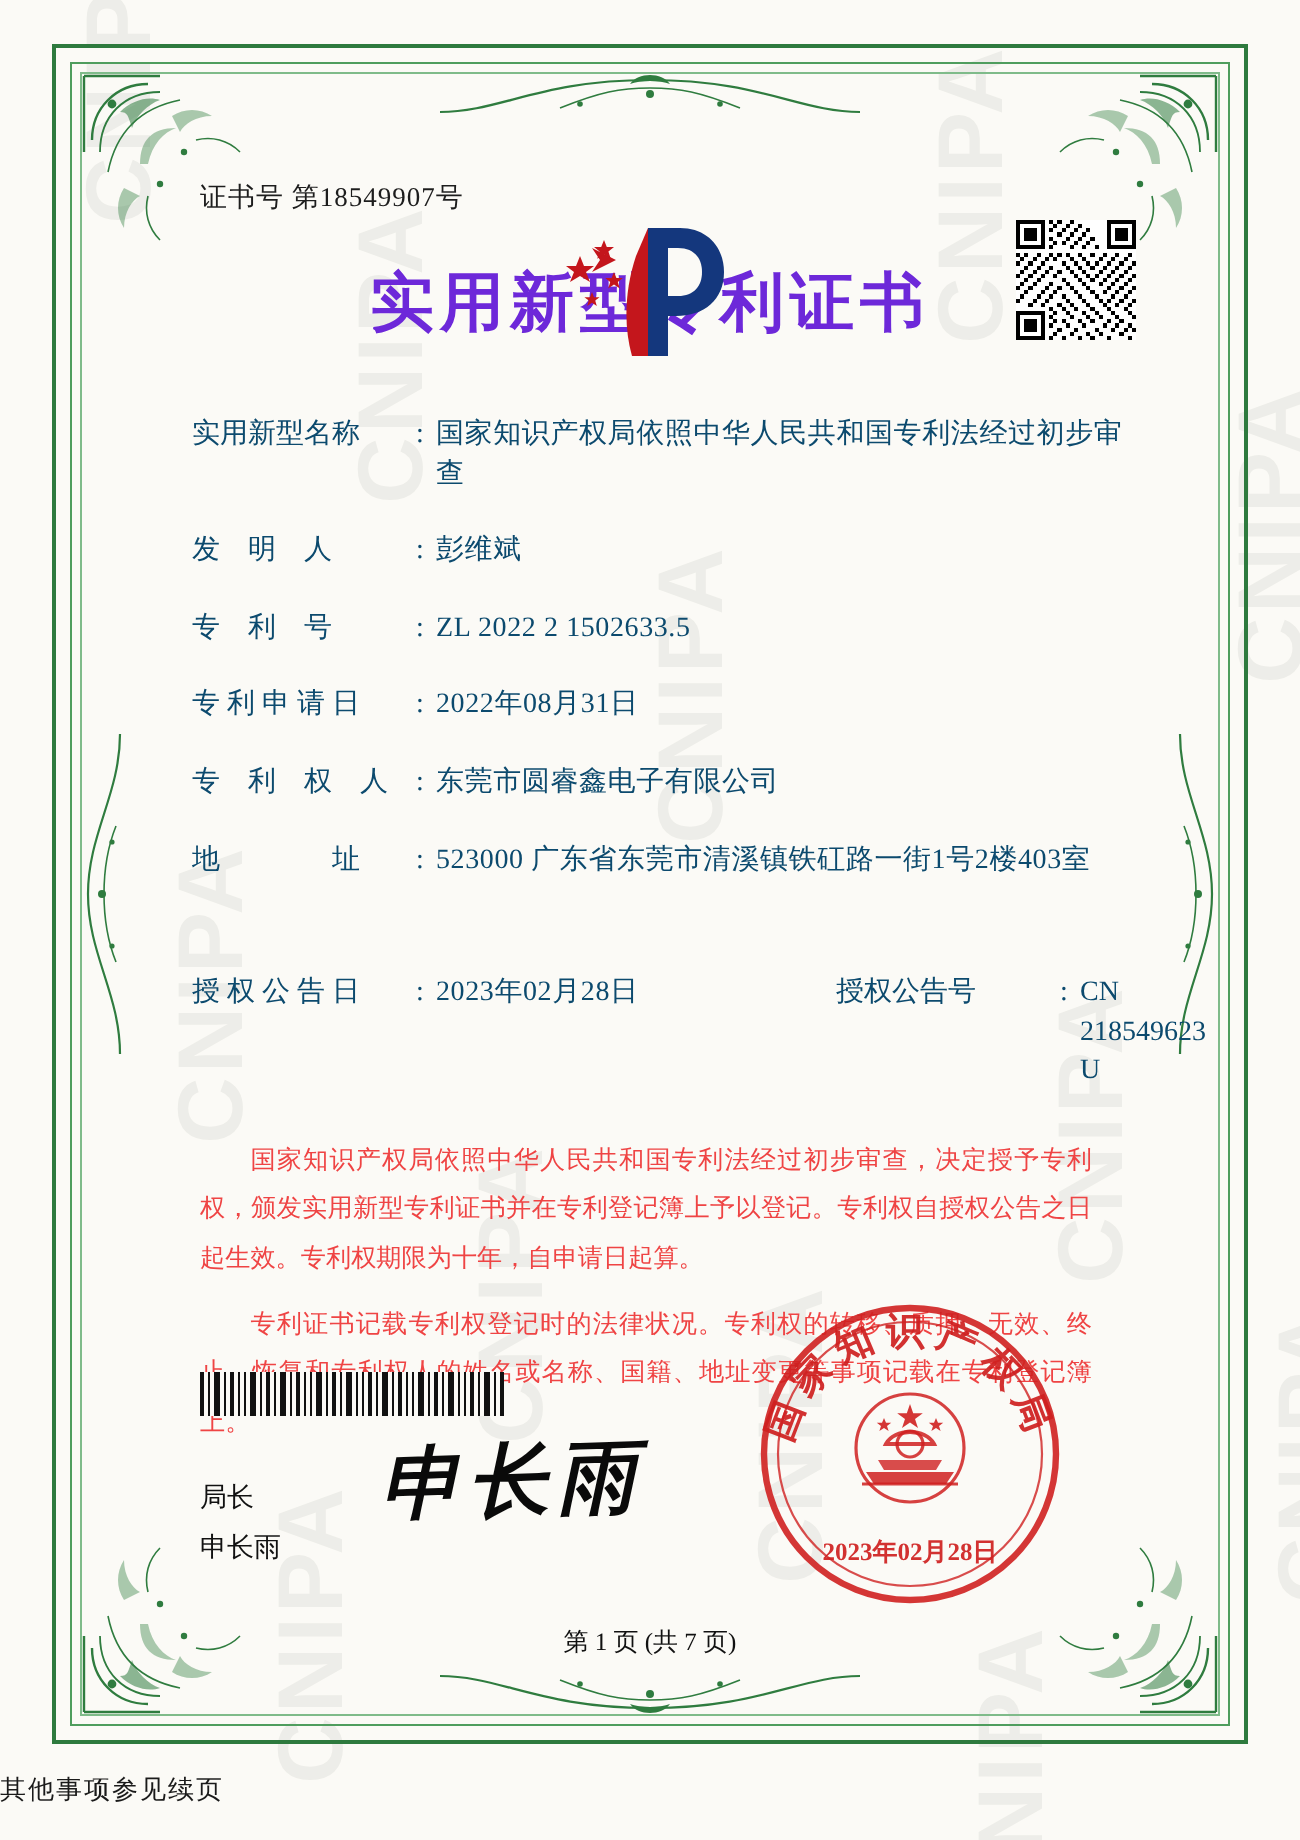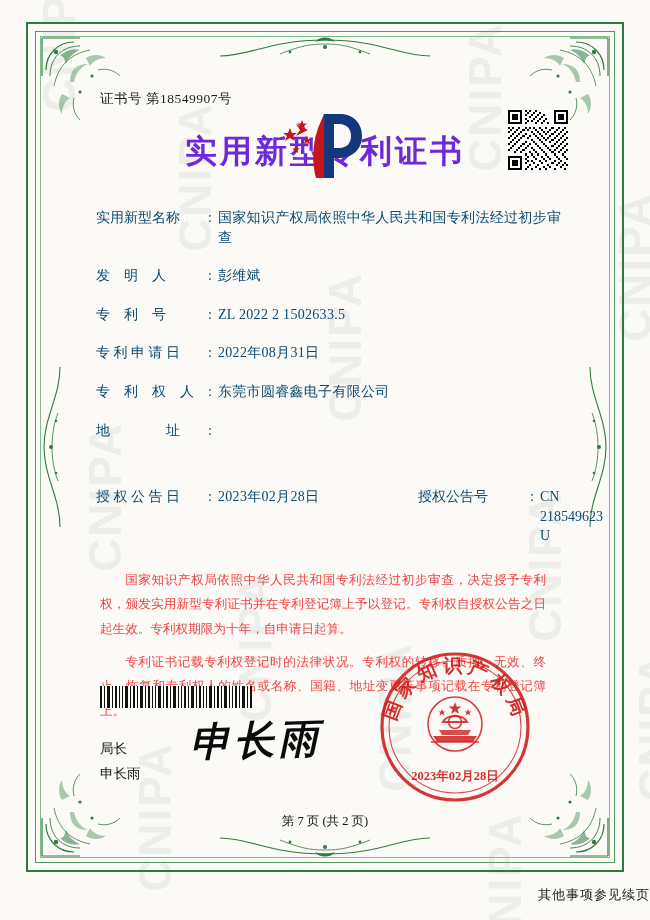--- a/index.html
+++ b/index.html
@@ -244,21 +244,21 @@
     text-align: center;
     font-size: 12.5px;
     color: #111;
   }
 
   .footer-note {
     position: absolute;
     left: 0;
     right: 0;
     bottom: 16px;
-    text-align: right;
+    text-align: left;
     font-size: 13px;
     letter-spacing: 1px;
     color: #1a1a1a;
     z-index: 3;
   }
 </style>
 </head>
 <body>
 
 <div class="watermarks">
@@ -646,20 +646,21 @@
         <span class="f-value">2022年08月31日</span>
       </div>
       <div class="field-row">
         <span class="f-label">专　利　权　人</span>
         <span class="f-colon">:</span>
         <span class="f-value">东莞市圆睿鑫电子有限公司</span>
       </div>
       <div class="field-row">
         <span class="f-label">地　　　　址</span>
         <span class="f-colon">:</span>
+        <span class="f-value">523000 广东省东莞市清溪镇铁矼路一街1号2楼403室</span>
       </div>
       <div class="field-row two-col">
         <span class="f-label">授 权 公 告 日</span>
         <span class="f-colon">:</span>
         <span class="f-value">2023年02月28日</span>
         <span class="f-label2">授权公告号</span>
         <span class="f-colon">:</span>
         <span class="f-value2">CN 218549623 U</span>
       </div>
     </div>
@@ -744,17 +745,17 @@
           <polygon points="0,-22 1.6,-17.4 6.4,-17.4 2.5,-14.5 4,-10 0,-12.8 -4,-10 -2.5,-14.5 -6.4,-17.4 -1.6,-17.4" fill="#cf2020" opacity="0.9"></polygon>
           <polygon points="-13,-15 -12,-12.6 -9.4,-12.6 -11.5,-11 -10.7,-8.5 -13,-10 -15.3,-8.5 -14.5,-11 -16.6,-12.6 -14,-12.6" fill="#cf2020" opacity="0.9"></polygon>
           <polygon points="13,-15 14,-12.6 16.6,-12.6 14.5,-11 15.3,-8.5 13,-10 10.7,-8.5 11.5,-11 9.4,-12.6 12,-12.6" fill="#cf2020" opacity="0.9"></polygon>
           <line x1="-24" y1="18" x2="24" y2="18" stroke="#cf2020" stroke-width="1.4" opacity="0.85"></line>
         </g>
 
         <text x="77" y="130" text-anchor="middle" font-family="Liberation Serif, serif" font-size="12.5" font-weight="bold" fill="#cf2020" opacity="0.92">2023年02月28日</text>
       </svg>
     </div>
 
-    <div class="page-no">第 7 页 (共 2 页)</div>
+    <div class="page-no">第 1 页 (共 7 页)</div>
   </div>
 </div>
 
 <div class="footer-note">其他事项参见续页</div>
 
 </body></html>

